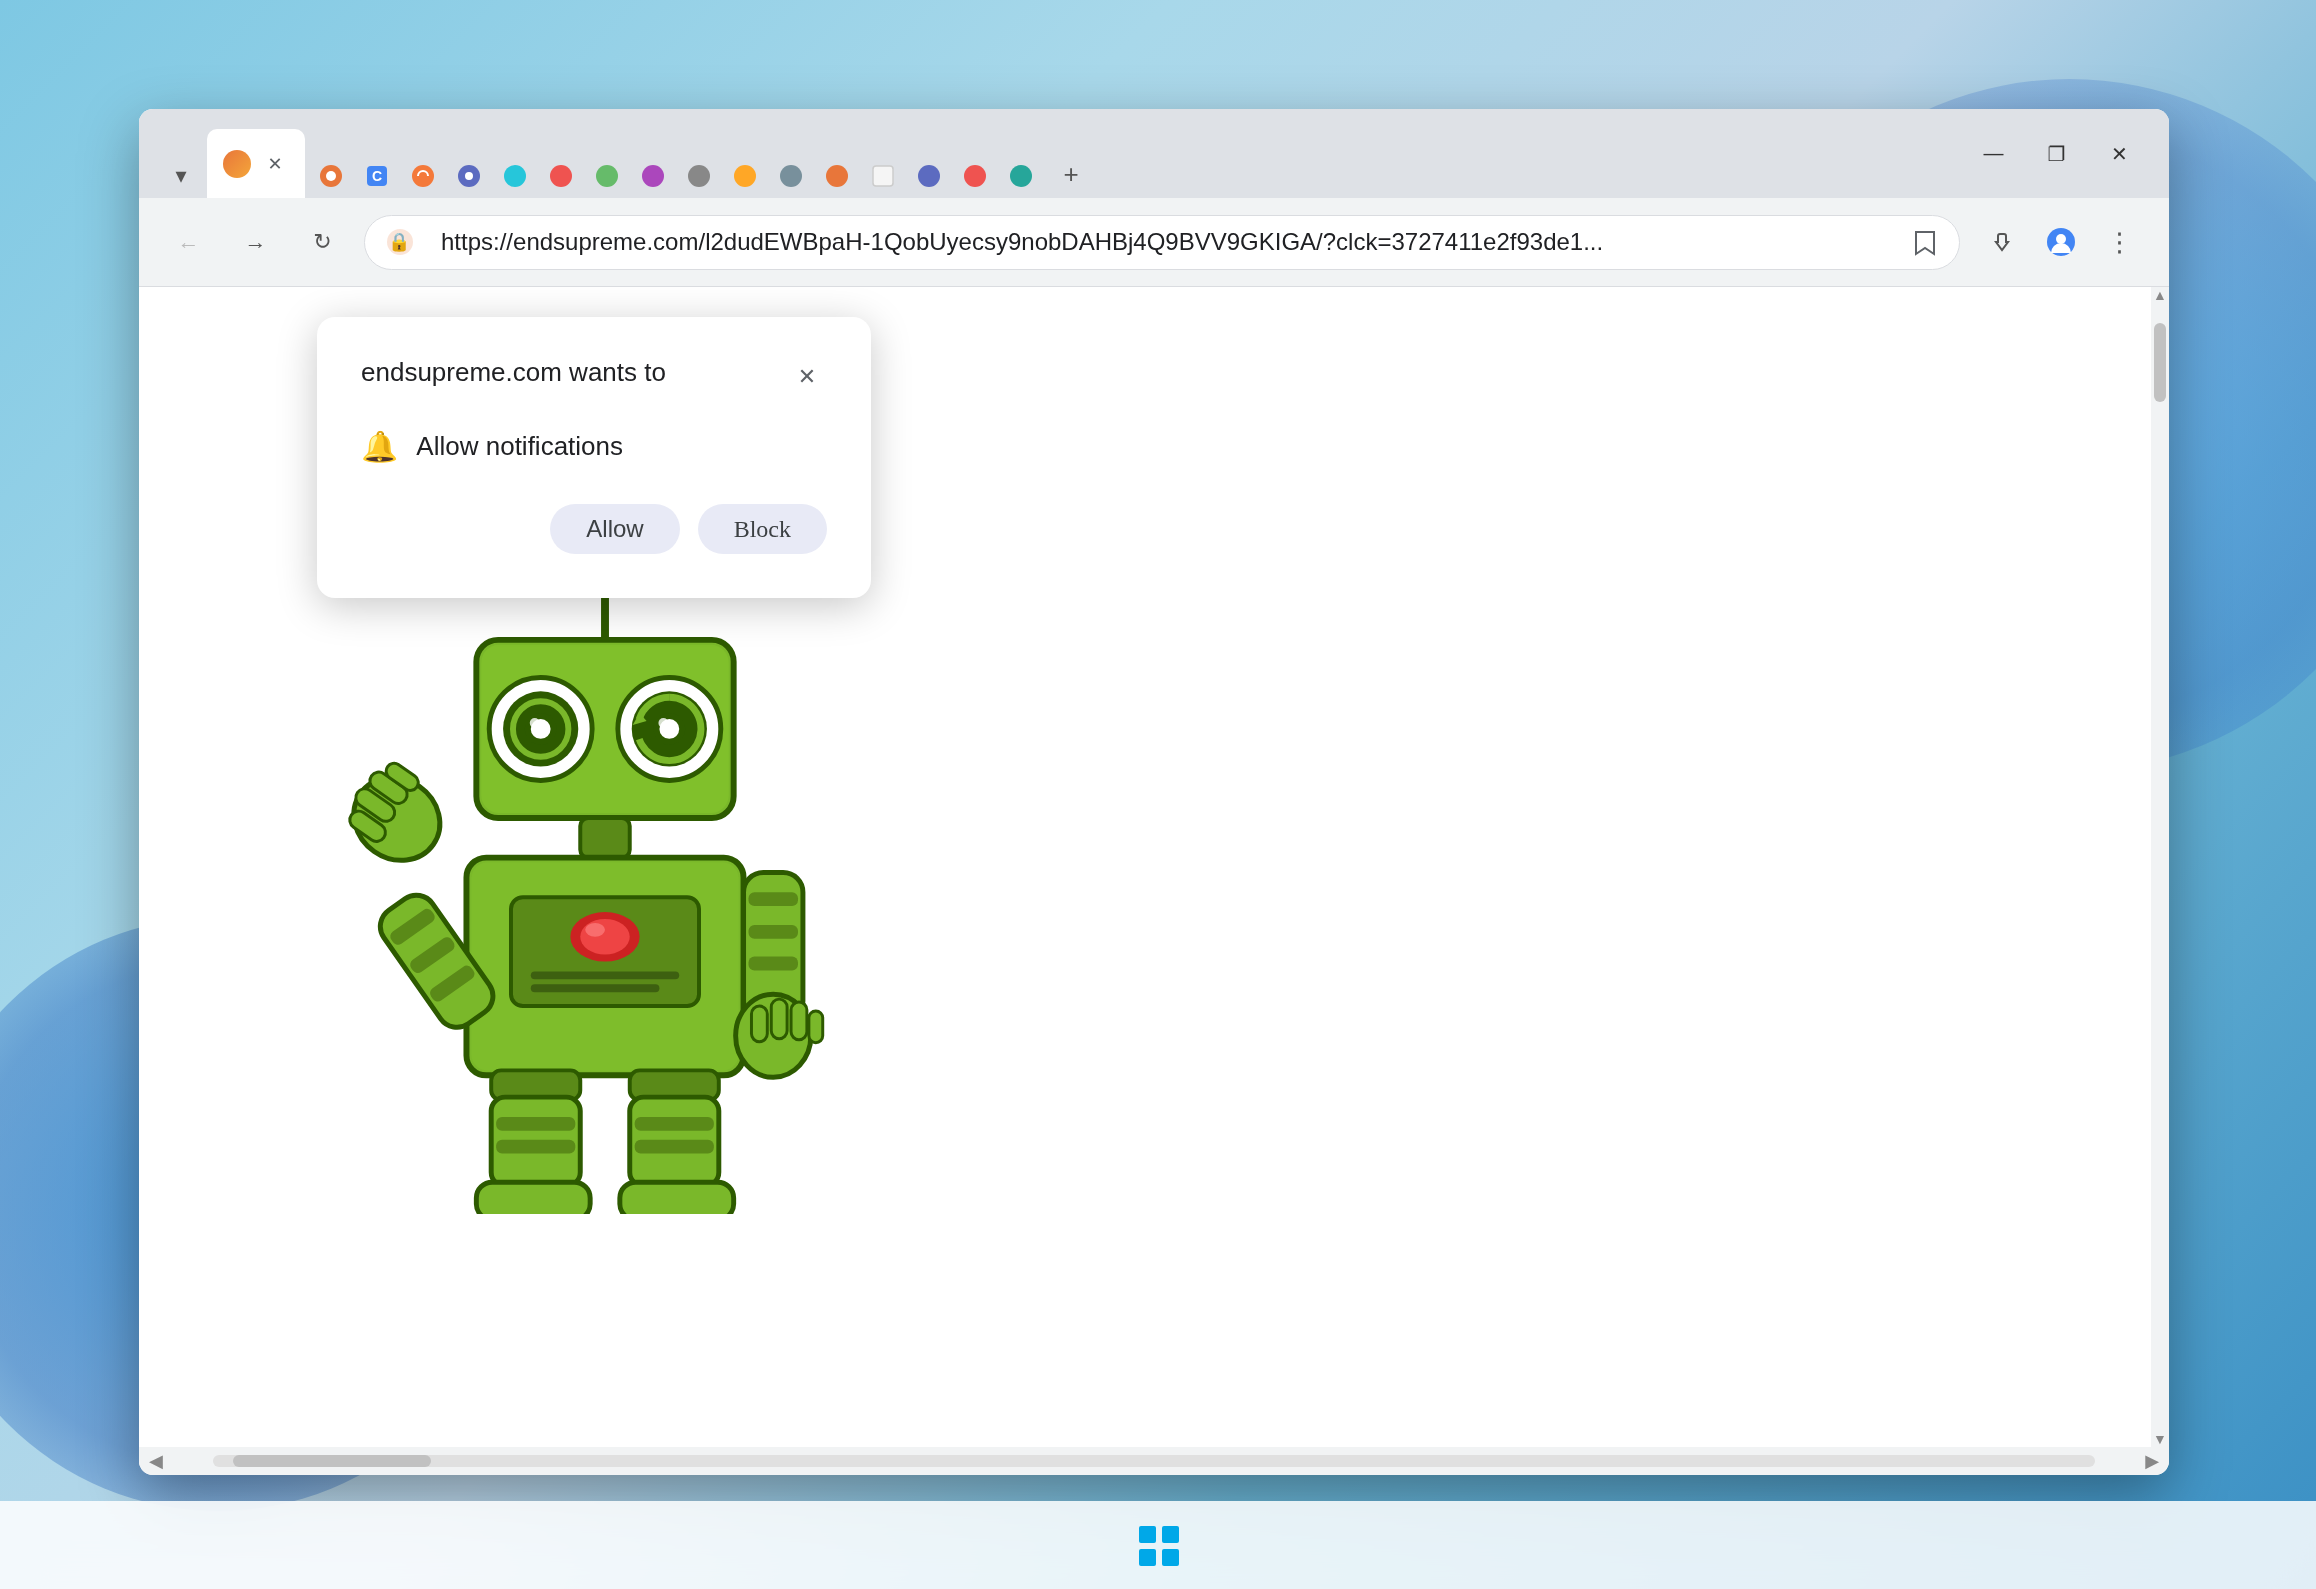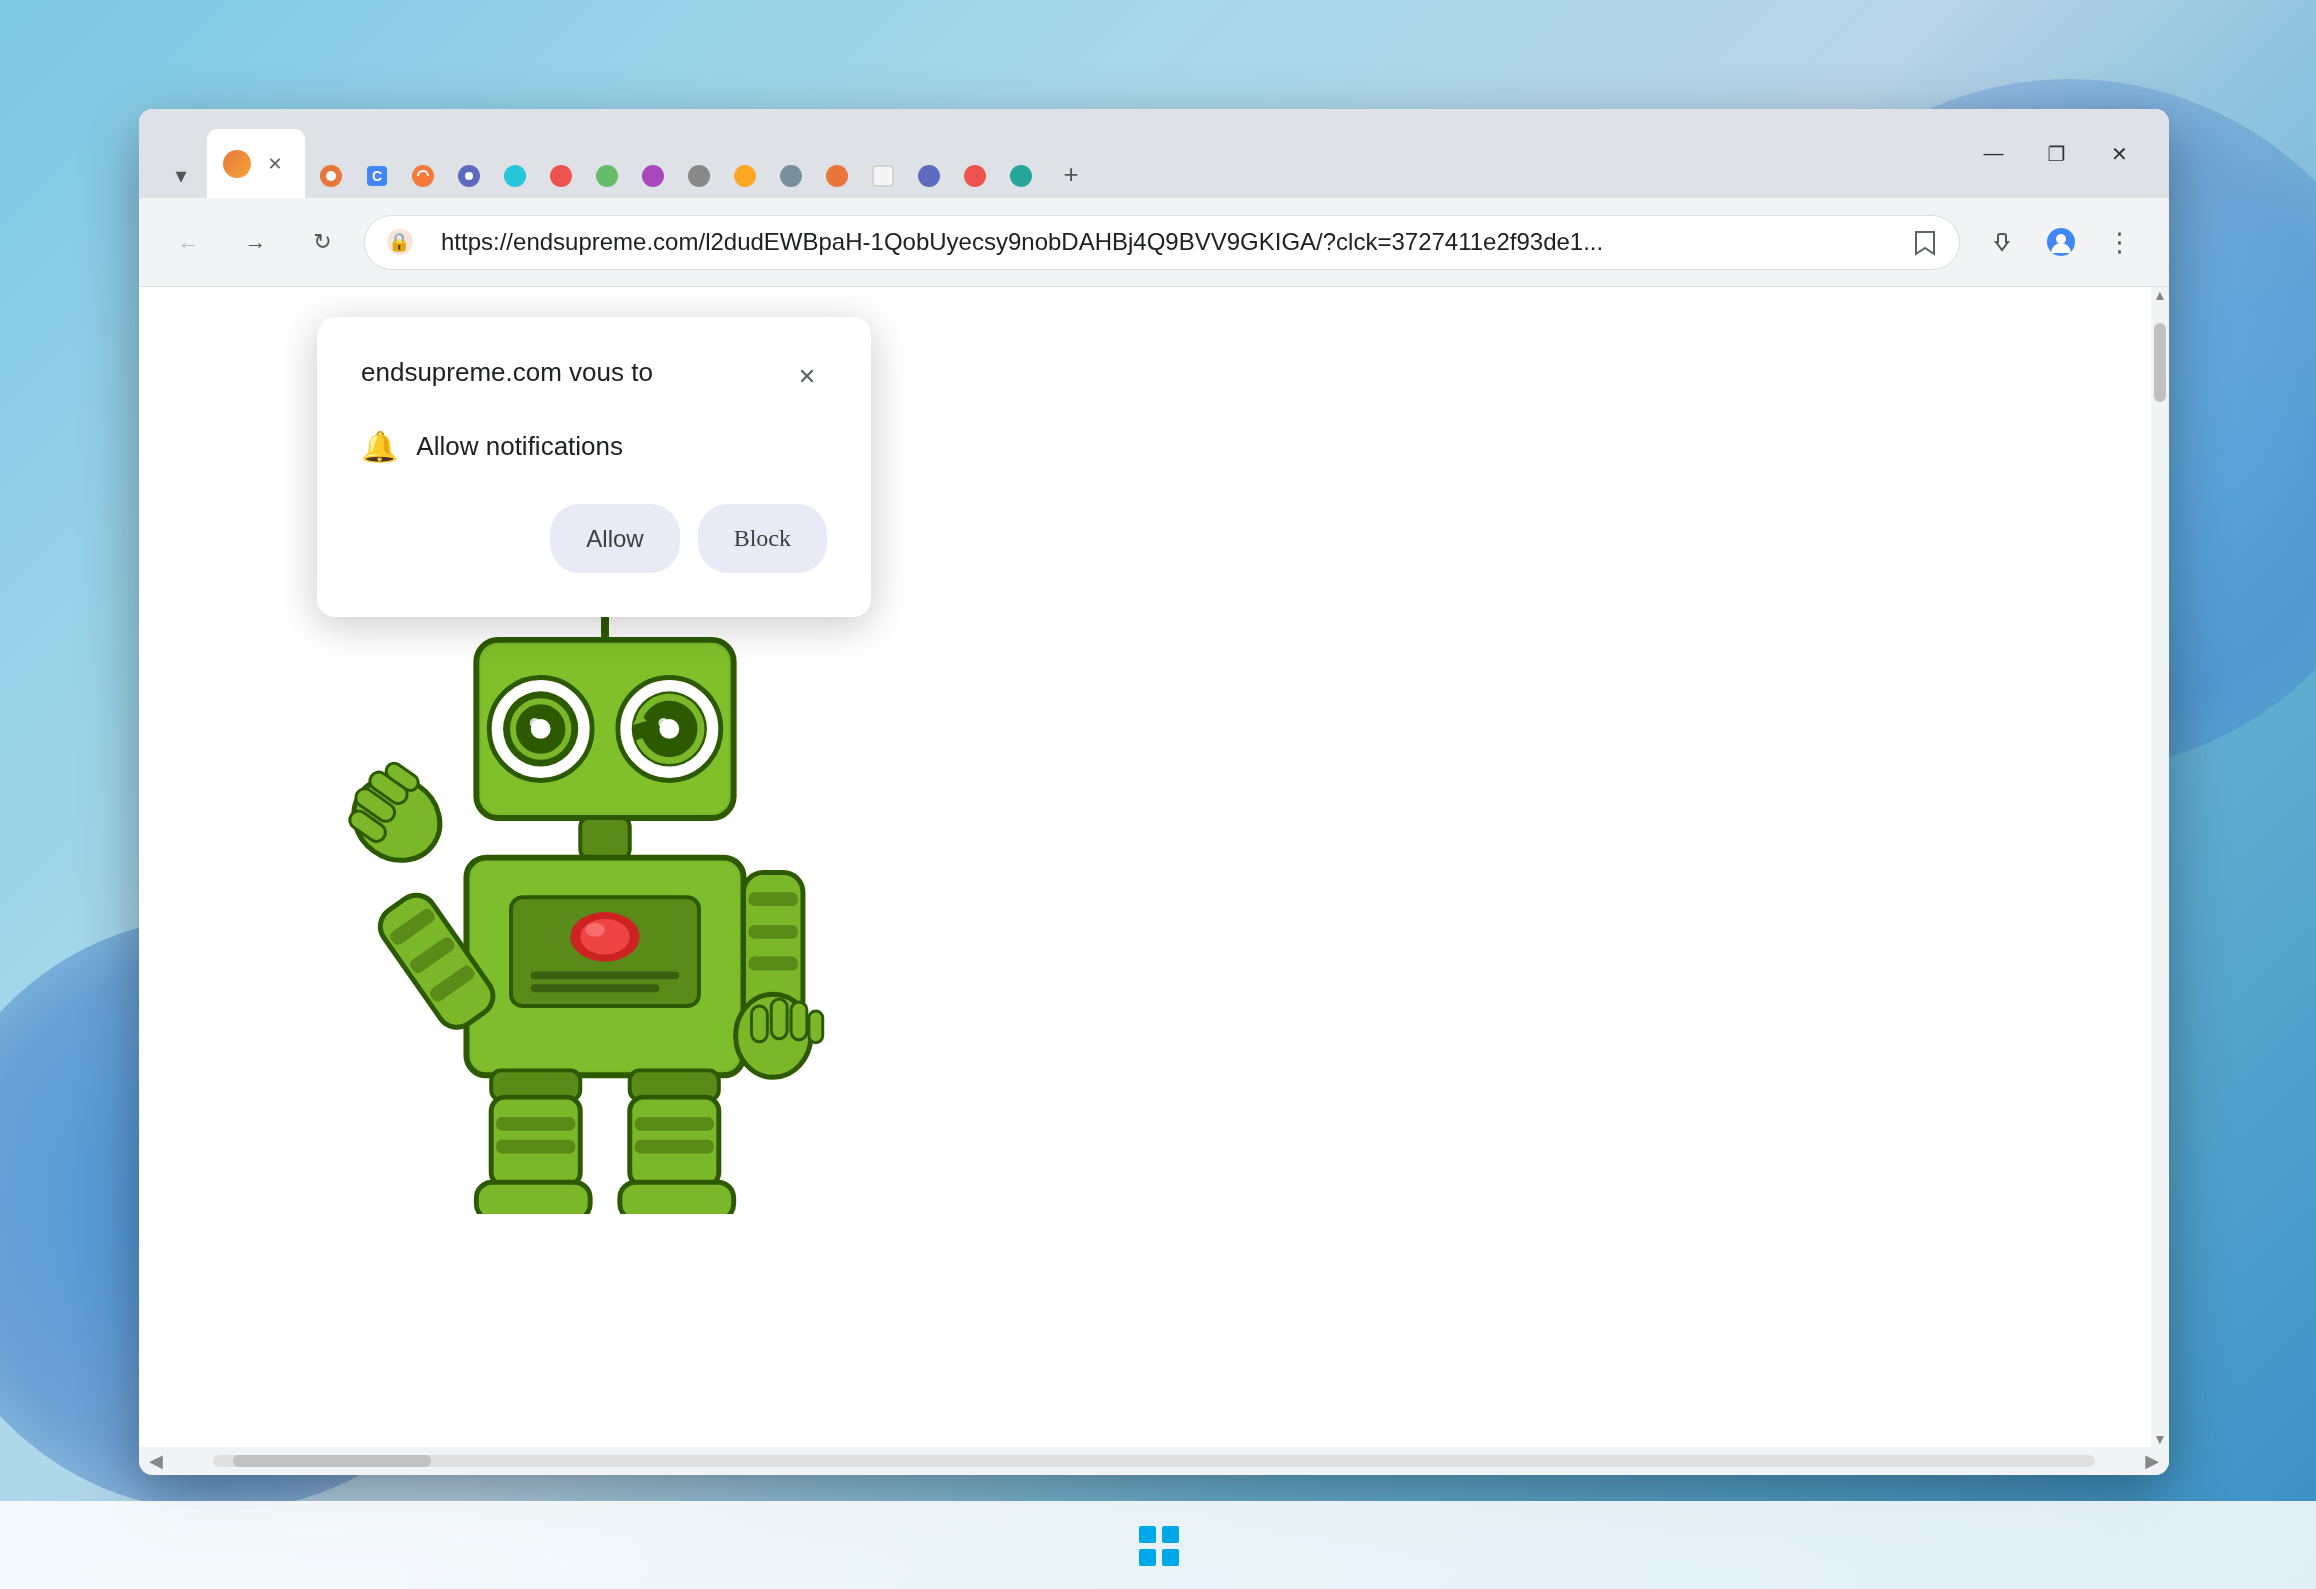--- a/index.html
+++ b/index.html
@@ -277,21 +277,21 @@
       color: #202124;
     }
 
     .popup-buttons {
       display: flex;
       justify-content: flex-end;
       gap: 18px;
     }
 
     .popup-btn {
-      height: 69px;
+      height: 50px;
       padding: 0 36px;
       border-radius: 30px;
       font-size: 24px;
       cursor: pointer;
       border: none;
       font-family: inherit;
     }
 
     .btn-allow {
       background: #e8eaf6;
@@ -560,21 +560,21 @@
       </div>
 
       <div class="nav-btn" style="font-size:26px;color:#555;">⋮</div>
     </div>
   </div>
 
   <div class="page-content">
 
     <div class="permission-popup">
       <div class="popup-header">
-        <span class="popup-title">endsupreme.com vous to</span>
+        <span class="popup-title">endsupreme.com wants to</span>
         <div class="popup-close">✕</div>
       </div>
 
       <div class="popup-permission-row">
         <span class="bell-icon">🔔</span>
         <span class="permission-text">Allow notifications</span>
       </div>
 
       <div class="popup-buttons">
         <button class="popup-btn btn-allow">Allow</button>

